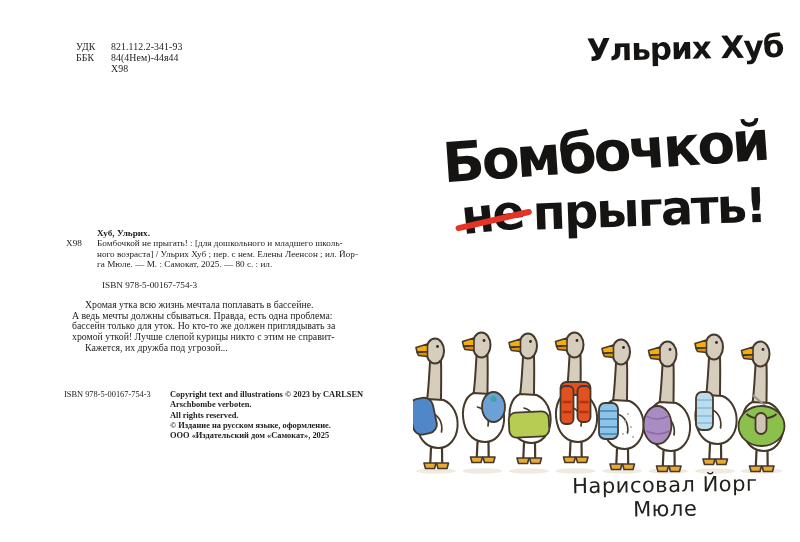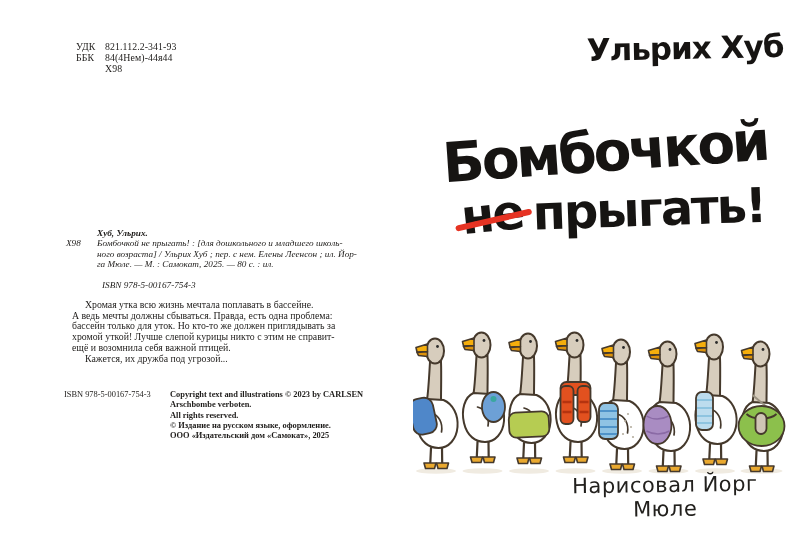--- a/index.html
+++ b/index.html
@@ -5,23 +5,23 @@
   * { margin:0; padding:0; box-sizing:border-box; }
   html,body { background:#e8e8e8; }
   #page {
     position:relative; width:800px; height:542px; background:#ffffff;
     font-family:"Liberation Serif", serif; color:#1e1c1a; overflow:hidden;
   }
   
   .udk {
     position:absolute; left:76px; top:41px;
     font-size:9.8px; line-height:11px; letter-spacing:.1px;
-    display:grid; grid-template-columns:26px auto; column-gap:3px;
-  }
-  .biblio { position:absolute; left:62px; top:228px; width:292px; font-size:9.2px; line-height:10.4px;font-style:italic; }
+    display:grid; grid-template-columns:26px auto; column-gap:9px;
+  }
+  .biblio { position:absolute; left:62px; top:228px; width:292px; font-size:9.2px; line-height:10.4px; }
   .biblio .heading { font-weight:bold; margin-left:35px; }
   .biblio .code { position:absolute; left:4px; top:10.4px; }
   .biblio .entry-line { margin-left:35px; white-space:nowrap; }
   .biblio .isbn { margin-left:40px; margin-top:10px; }
   .annotation { position:absolute; left:72px; top:300px; width:292px; font-size:9.8px; line-height:10.7px; }
   .annotation div { white-space:nowrap; }
   .annotation .ind { text-indent:13px; }
   .copyright { position:absolute; left:64px; top:390px; font-size:8.4px; line-height:10.3px; }
   .copyright .isbn2 { position:absolute; left:0; top:0; white-space:nowrap; }
   .copyright .col { position:absolute; left:106px; top:0; width:220px;font-weight:bold; }
@@ -86,21 +86,20 @@
     <div class="entry-line">ного возраста] / Ульрих Хуб ; пер. с нем. Елены Леенсон ; ил. Йор-</div>
     <div class="entry-line">га Мюле. — М. : Самокат, 2025. — 80 с. : ил.</div>
     <div class="isbn">ISBN 978-5-00167-754-3</div>
   </div>
 
   <div class="annotation">
     <div class="ind">Хромая утка всю жизнь мечтала поплавать в бассейне.</div>
     <div>А ведь мечты должны сбываться. Правда, есть одна проблема:</div>
     <div>бассейн только для уток. Но кто-то же должен приглядывать за</div>
     <div>хромой уткой! Лучше слепой курицы никто с этим не справит-</div>
-    <div>ещё и возомнила себя важной птицей.</div>
     <div class="ind">Кажется, их дружба под угрозой...</div>
   </div>
 
   <div class="copyright">
     <div class="isbn2">ISBN 978-5-00167-754-3</div>
     <div class="col">
       <div>Copyright text and illustrations © 2023 by CARLSEN</div>
       <div>Arschbombe verboten.</div>
       <div>All rights reserved.</div>
       <div>© Издание на русском языке, оформление.</div>

